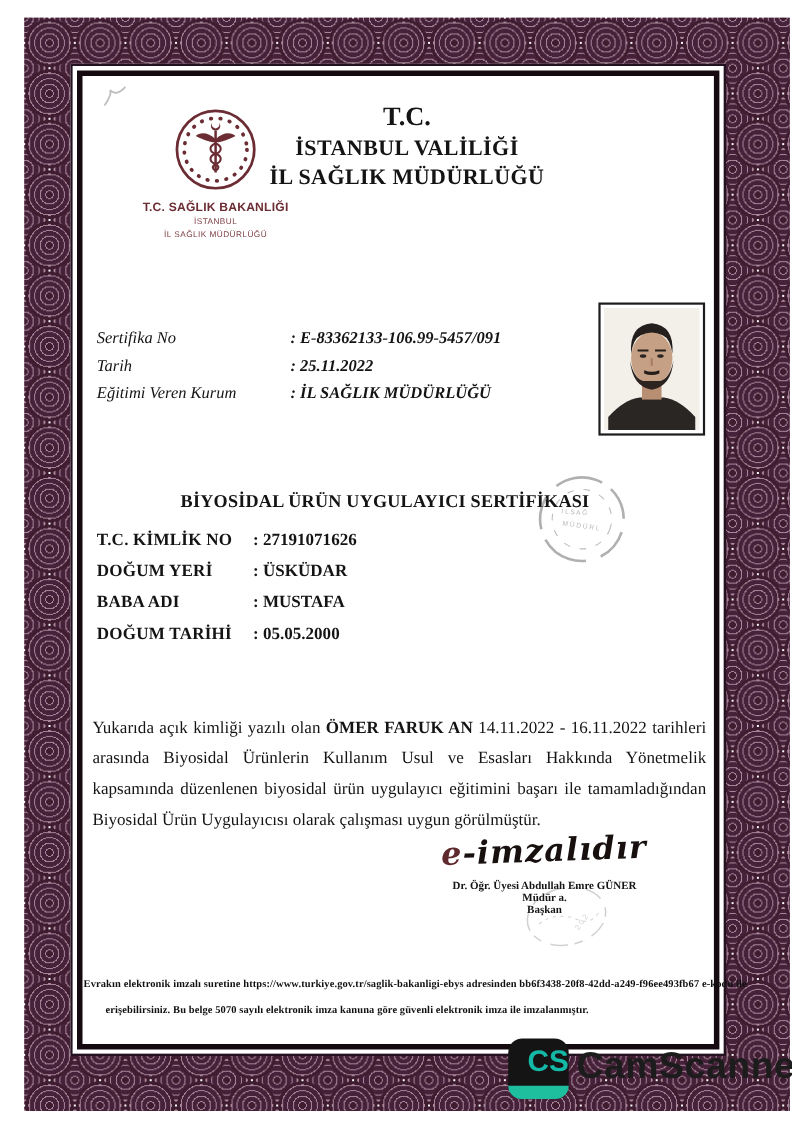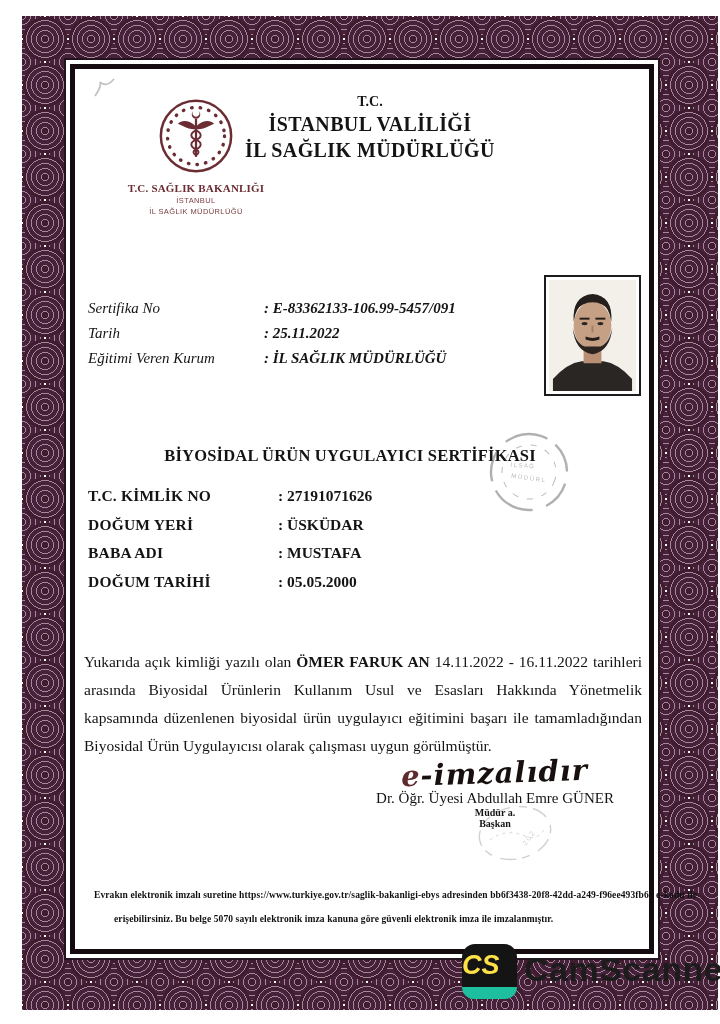--- a/index.html
+++ b/index.html
@@ -16,27 +16,27 @@
     background-position:0 0,23px 23px;}
   .certificate-sheet{position:absolute;left:42px;top:42px;right:58px;bottom:50px;
     background:#fff;border:2px solid #241220;
     box-shadow:inset 0 0 0 4px #fff, inset 0 0 0 9px #140a10;}
 
   
   .abs{position:absolute;}
 
   
   .logo-block{left:126px;top:98px;width:140px;text-align:center;}
-  .logo-title{font-family:Liberation Serif, serif;font-weight:bold;font-size:11px;
+  .logo-title{font-family:Liberation Sans, sans-serif;font-weight:bold;font-size:11px;
     color:#6b2d33;margin-top:4px;letter-spacing:.2px;}
   .logo-sub{font-family:"Liberation Sans",sans-serif;font-size:7.5px;color:#7c3d42;margin-top:2px;letter-spacing:.4px;}
 
   
   .header-block{left:170px;top:94px;width:400px;text-align:center;font-weight:bold;}
-  .header-l1{font-size:14px;}
+  .header-l1{font-size:24px;}
   .header-l2{font-size:20px;margin-top:3px;letter-spacing:.4px;}
   .header-l3{font-size:20px;margin-top:3px;letter-spacing:.4px;}
 
   
   .cert-info{left:88px;top:296px;width:440px;font-size:15px;font-style:italic;}
   .info-row{display:flex;height:25px;align-items:center;}
   .info-label{width:176px;}
   .info-value{font-weight:bold;}
 
   
@@ -47,47 +47,47 @@
   
   .cert-title{left:80px;top:446px;width:540px;text-align:center;font-weight:bold;
     font-size:16.5px;letter-spacing:.2px;}
 
   
   .title-stamp{left:486px;top:428px;width:86px;height:88px;opacity:.6;}
   .sig-stamp{left:470px;top:800px;width:90px;height:66px;opacity:.4;}
 
   
   .holder-info{left:88px;top:482px;width:460px;font-size:15.5px;font-weight:bold;}
-  .holder-row{display:flex;height:28.6px;align-items:center;gap:48px;}
+  .holder-row{display:flex;height:28.6px;}
   .holder-label{width:142px;letter-spacing:.2px;}
 
   
   .body-par{left:84px;top:648px;width:558px;font-size:15.5px;line-height:28px;
     text-align:justify;}
   .body-par b{font-weight:bold;}
 
   
   .sig-block{left:330px;top:756px;width:330px;text-align:center;}
   .sig-script{font-family:"DejaVu Serif",serif;font-style:italic;font-weight:bold;
     font-size:29px;letter-spacing:1px;transform:rotate(-2deg);display:inline-block;color:#17100f;}
   .sig-script::first-letter{color:#5f2a2e;}
-  .sig-name{font-weight:normal;font-size:15px;}
+  .sig-name{font-weight:bold;font-size:10px;margin-top:10px;}
   .sig-role{font-weight:bold;font-size:10px;margin-top:0;}
 
   
   .footer-line{left:76px;width:568px;font-size:9.5px;font-weight:bold;color:#101010;
-    letter-spacing:.1px;white-space:nowrap;padding-left:18px;}
+    letter-spacing:.1px;white-space:nowrap;}
   .footer-1{top:890px;}
   .footer-2{top:914px;margin-left:20px;}
 
   
   .cs-icon{left:462px;top:944px;width:55px;height:55px;border-radius:13px;background:#141414;
     font-family:"Liberation Sans",sans-serif;}
-  .cs-icon .cs-letters{position:absolute;left:0;right:0;top:6px;text-align:left;
-    color:#fde047;font-weight:bold;font-size:27px;letter-spacing:0;font-style:italic;}
+  .cs-icon .cs-letters{position:absolute;left:0;right:0;top:6px;text-align:right;
+    color:#14b8a6;font-weight:bold;font-size:27px;letter-spacing:0;}
   .cs-strip{position:absolute;left:0;right:0;bottom:0;height:12px;background:#1ebf9e;
     border-radius:0 0 13px 13px;}
   .cs-label{left:524px;top:950px;font-family:"Liberation Sans",sans-serif;font-weight:bold;
     font-size:34px;color:#1c1c1c;letter-spacing:.5px;}
 
   .scan-mark{left:92px;top:76px;width:26px;height:26px;opacity:.55;}
 </style>
 </head>
 <body>
 

